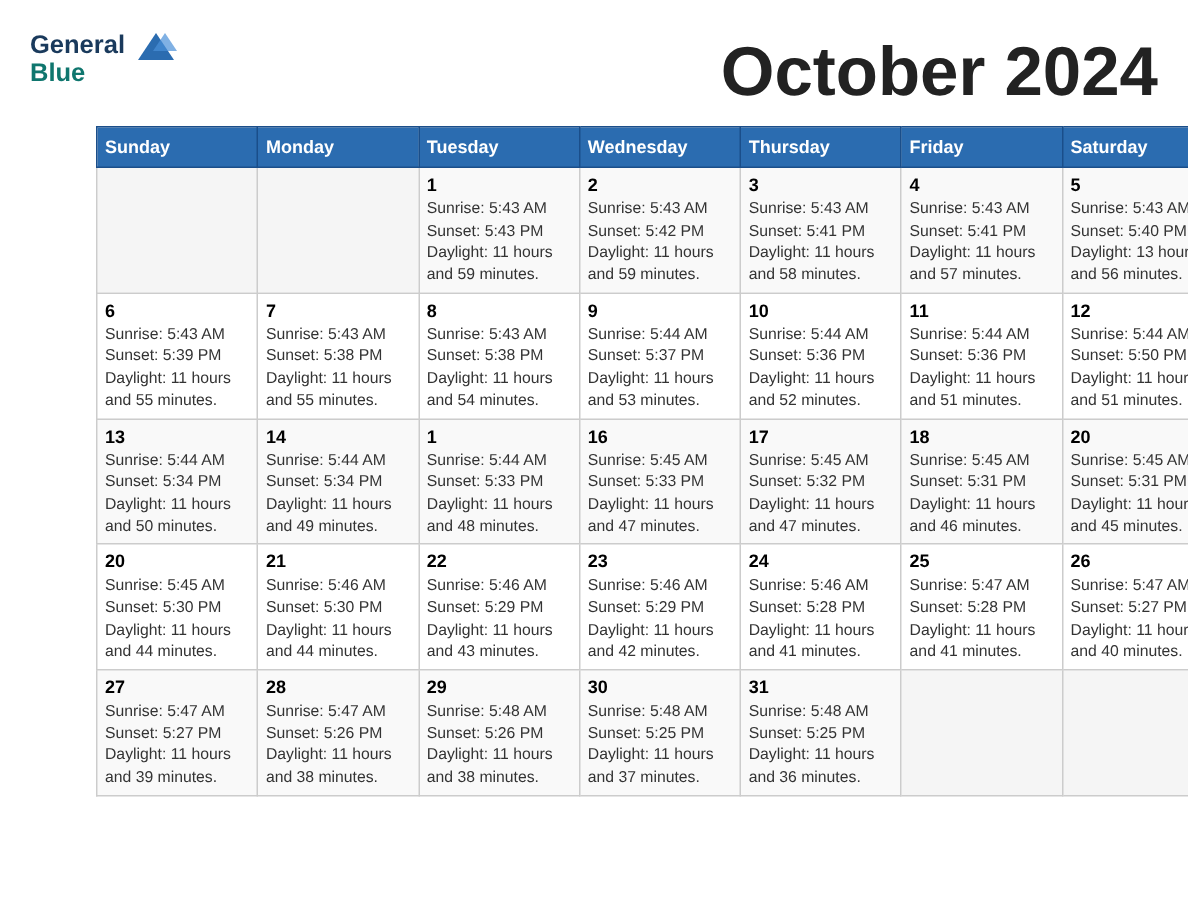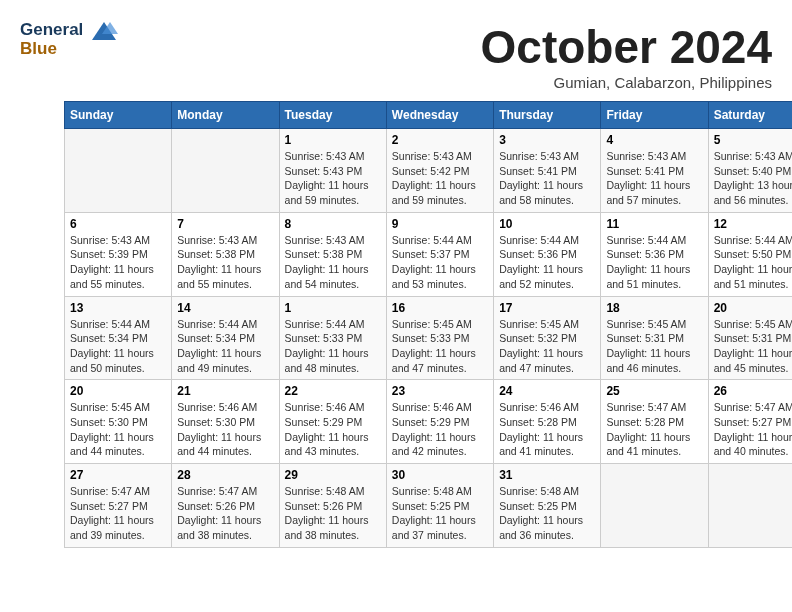--- a/index.html
+++ b/index.html
@@ -79,28 +79,27 @@
   <div class="logo">
     <div>
       <div style="display:flex; align-items:center;">
         <div style="line-height:1.1;">
           <div style="font-size:17px; font-weight:bold; color:#1a3a5c;">General
             <svg style="display:inline-block; vertical-align:middle; margin-left:2px;" width="28" height="22" viewBox="0 0 28 22">
               <polygon points="14,2 26,20 2,20" fill="#2b6cb0"></polygon>
               <polygon points="20,2 28,14 12,14" fill="#4a90d9" opacity="0.7"></polygon>
             </svg>
           </div>
-          <div style="font-size:17px; font-weight:bold; color:#a16207; margin-top:-2px;">Blue</div>
+          <div style="font-size:17px; font-weight:bold; color:#0f766e; margin-top:-2px;">Blue</div>
         </div>
       </div>
     </div>
   </div>
   <div class="title-block">
     <div class="month-title">October 2024</div>
-    <div class="subtitle">Gumian, Calabarzon, Philippines</div>
   </div>
 </div>
 
 <table>
   <thead>
     <tr id="days-header">
         <th>Sunday</th>
         <th>Monday</th>
         <th>Tuesday</th>
         <th>Wednesday</th>

